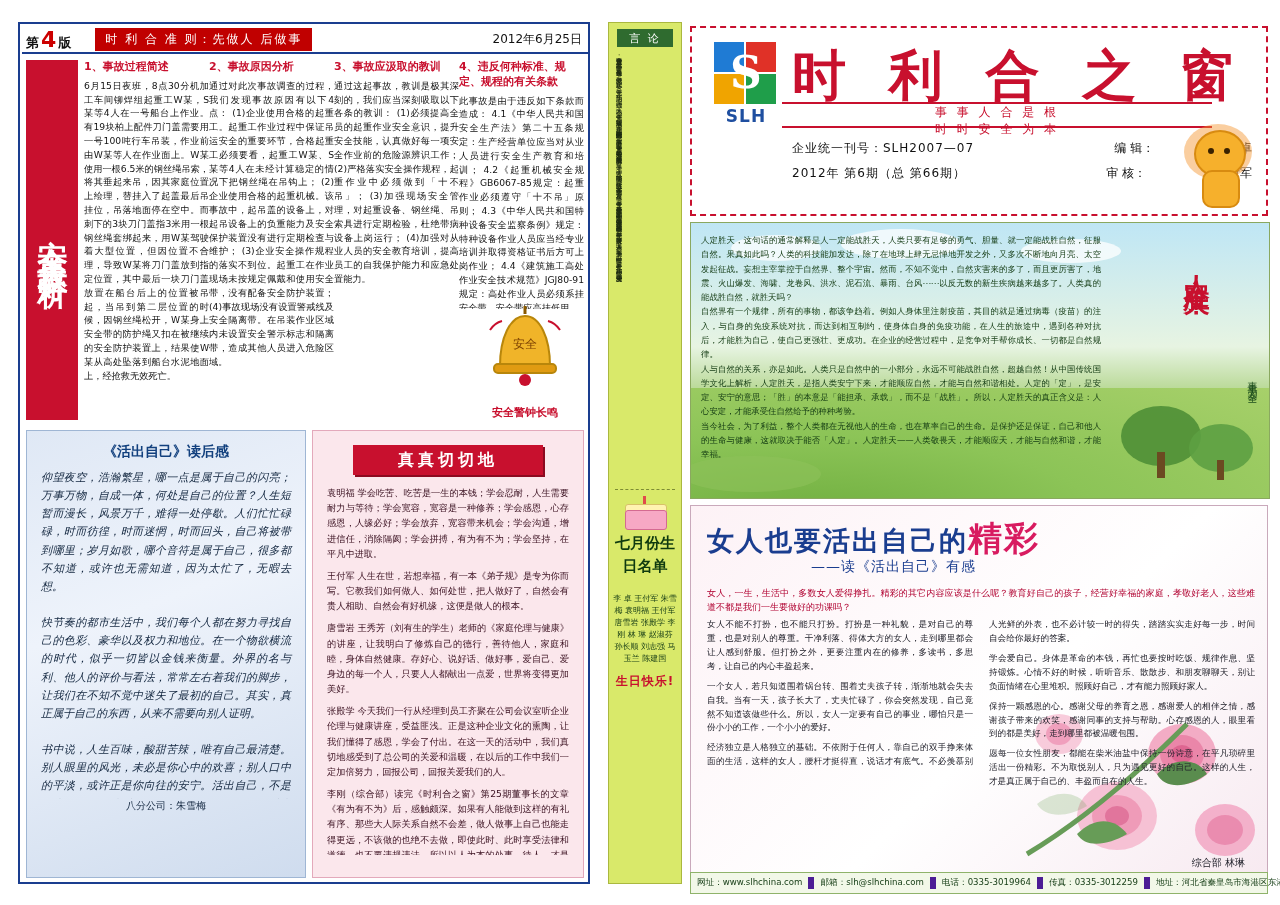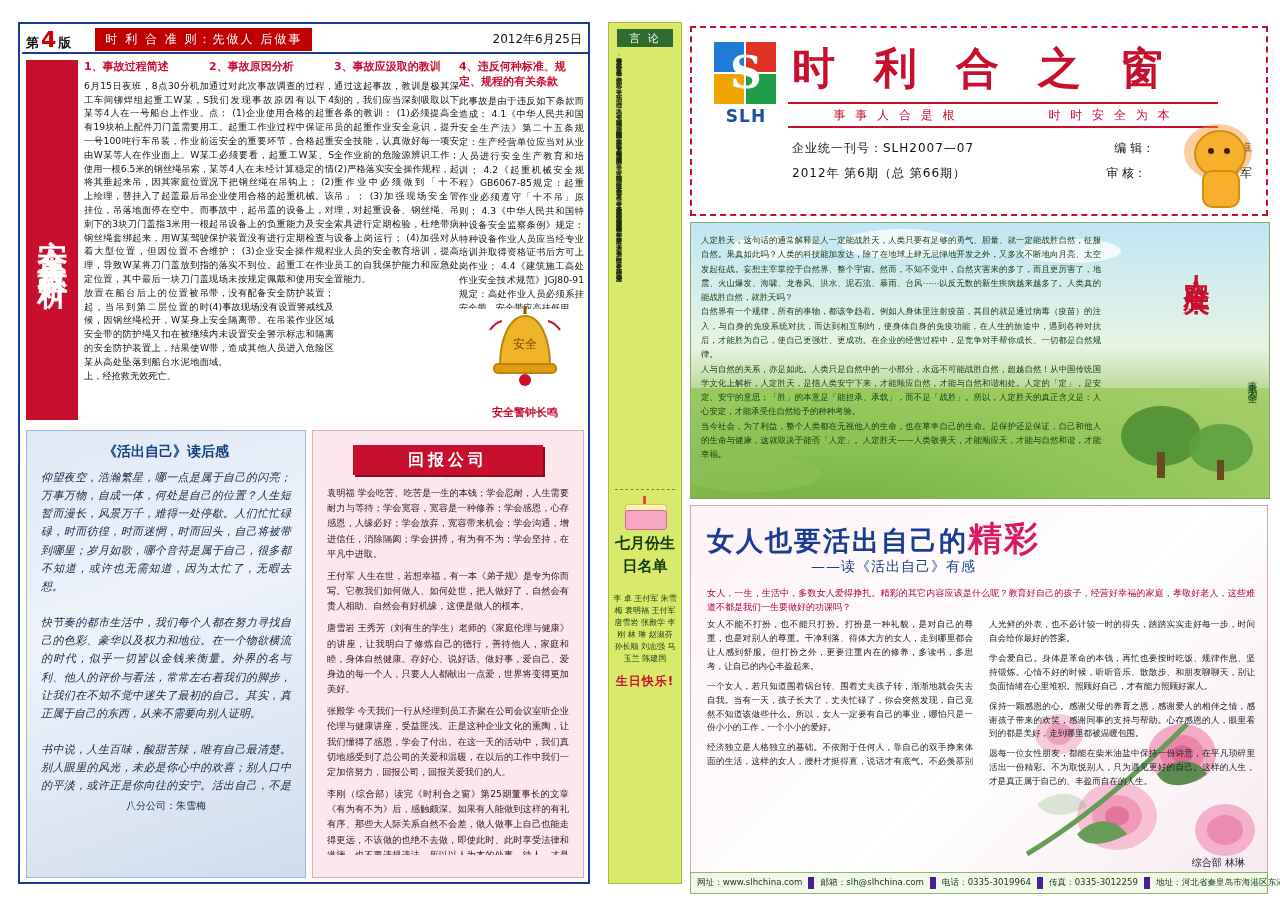--- a/index.html
+++ b/index.html
@@ -66,24 +66,24 @@
   .nameplate{position:absolute;left:8px;top:26px;width:578px;height:190px;border:2px dashed #c8102e;box-sizing:border-box;background:#fff;}
   .logo{position:absolute;left:14px;top:10px;width:78px;height:86px;}
   .logo-sq{position:absolute;width:30px;height:30px;}
   .logo-t1{left:8px;top:4px;background:#1f7bd4;}
   .logo-t2{left:40px;top:4px;background:#e03127;}
   .logo-b1{left:8px;top:36px;background:#f0a400;}
   .logo-b2{left:40px;top:36px;background:#1f9e4a;}
   .logo-s{position:absolute;left:20px;top:10px;width:40px;height:50px;color:#fff;font-size:44px;font-weight:bold;
     font-family:"DejaVu Serif","Liberation Serif",serif;line-height:50px;text-align:center;}
   .logo-text{position:absolute;left:8px;top:68px;width:64px;text-align:center;font-size:17px;font-weight:bold;color:#1f4fa0;letter-spacing:1px;}
-  .np-title{position:absolute;left:100px;top:12px;font-size:43px;font-weight:bold;color:#c8102e;letter-spacing:12px;
+  .np-title{position:absolute;left:100px;top:12px;font-size:54px;font-weight:bold;color:#c8102e;letter-spacing:12px;
     font-family:"DejaVu Serif","Liberation Serif",serif;}
-  .np-slogan{position:absolute;left:96px;top:74px;width:430px;height:22px;border-top:2px solid #c8102e;border-bottom:2px solid #c8102e;
-    color:#c8102e;font-size:12px;letter-spacing:3px;display:flex;align-items:center;justify-content:space-around;}
+  .np-slogan{position:absolute;left:90px;top:74px;width:430px;height:22px;border-top:2px solid #c8102e;border-bottom:2px solid #c8102e;
+    color:#c8102e;font-size:12px;letter-spacing:3px;display:flex;align-items:center;justify-content:space-around;flex-direction:column;}
   .np-meta{position:absolute;left:100px;top:108px;width:460px;font-size:12px;color:#111;line-height:2.1;}
   .np-meta .row{display:flex;}
   .np-meta .k{letter-spacing:1px;}
   .np-meta .v{margin-left:auto;margin-right:70px;}
   .lion{position:absolute;right:10px;top:96px;width:74px;height:86px;}
   .lion-head{position:absolute;left:12px;top:6px;width:48px;height:44px;background:#f6b02c;border-radius:50%;border:2px solid #d88b10;}
   .lion-mane{position:absolute;left:2px;top:0px;width:68px;height:56px;border-radius:50%;background:#f3922a;opacity:.45;}
   .lion-body{position:absolute;left:20px;top:46px;width:34px;height:34px;background:#f6b02c;border-radius:10px;border:2px solid #d88b10;}
   .lion-eye{position:absolute;width:6px;height:6px;background:#3a2200;border-radius:50%;top:24px;}
   .lion-eye.l{left:26px;} .lion-eye.r{left:42px;}
@@ -186,21 +186,21 @@
 
 快节奏的都市生活中，我们每个人都在努力寻找自己的色彩、豪华以及权力和地位。在一个物欲横流的时代，似乎一切皆以金钱来衡量。外界的名与利、他人的评价与看法，常常左右着我们的脚步，让我们在不知不觉中迷失了最初的自己。其实，真正属于自己的东西，从来不需要向别人证明。
 
 书中说，人生百味，酸甜苦辣，唯有自己最清楚。别人眼里的风光，未必是你心中的欢喜；别人口中的平淡，或许正是你向往的安宁。活出自己，不是特立独行、标新立异，而是在认清生活的本质之后，依然热爱生活，在平凡的日子里坚守本心。
 
 愿我们都能在喧嚣中留一份宁静，在忙碌中留一份从容，不为外物所役，不为浮名所累，真真切切地、踏踏实实地，活出属于自己的精彩人生。</div>
       <div class="bl-sign">八分公司：朱雪梅</div>
     </div>
 
     <div class="bottom-mid">
-      <div class="bm-banner">回报公司</div>
+      <div class="bm-banner">真真切切地</div>
       <div class="bm-body" id="insight-body" style="height:370px;overflow:hidden;">
           <p>袁明福 学会吃苦、吃苦是一生的本钱；学会忍耐，人生需要耐力与等待；学会宽容，宽容是一种修养；学会感恩，心存感恩，人缘必好；学会放弃，宽容带来机会；学会沟通，增进信任，消除隔阂；学会拼搏，有为有不为；学会坚持，在平凡中进取。</p>
           <p>王付军 人生在世，若想幸福，有一本《弟子规》是专为你而写。它教我们如何做人、如何处世，把人做好了，自然会有贵人相助、自然会有好机缘，这便是做人的根本。</p>
           <p>唐雪岩 王秀芳（刘有生的学生）老师的《家庭伦理与健康》的讲座，让我明白了修炼自己的德行，善待他人，家庭和睦，身体自然健康。存好心、说好话、做好事，爱自己、爱身边的每一个人，只要人人都献出一点爱，世界将变得更加美好。</p>
           <p>张殿学 今天我们一行从经理到员工齐聚在公司会议室听企业伦理与健康讲座，受益匪浅。正是这种企业文化的熏陶，让我们懂得了感恩，学会了付出。在这一天的活动中，我们真切地感受到了总公司的关爱和温暖，在以后的工作中我们一定加倍努力，回报公司，回报关爱我们的人。</p>
           <p>李刚（综合部）读完《时利合之窗》第25期董事长的文章《有为有不为》后，感触颇深。如果有人能做到这样的有礼有序、那些大人际关系自然不会差，做人做事上自己也能走得更远，不该做的也绝不去做，即使此时、此时享受法律和道德，也不要违规违法。所以以人为本的处事、待人，才是可为之事。</p>
         </div>
     </div>
   </div>
 

